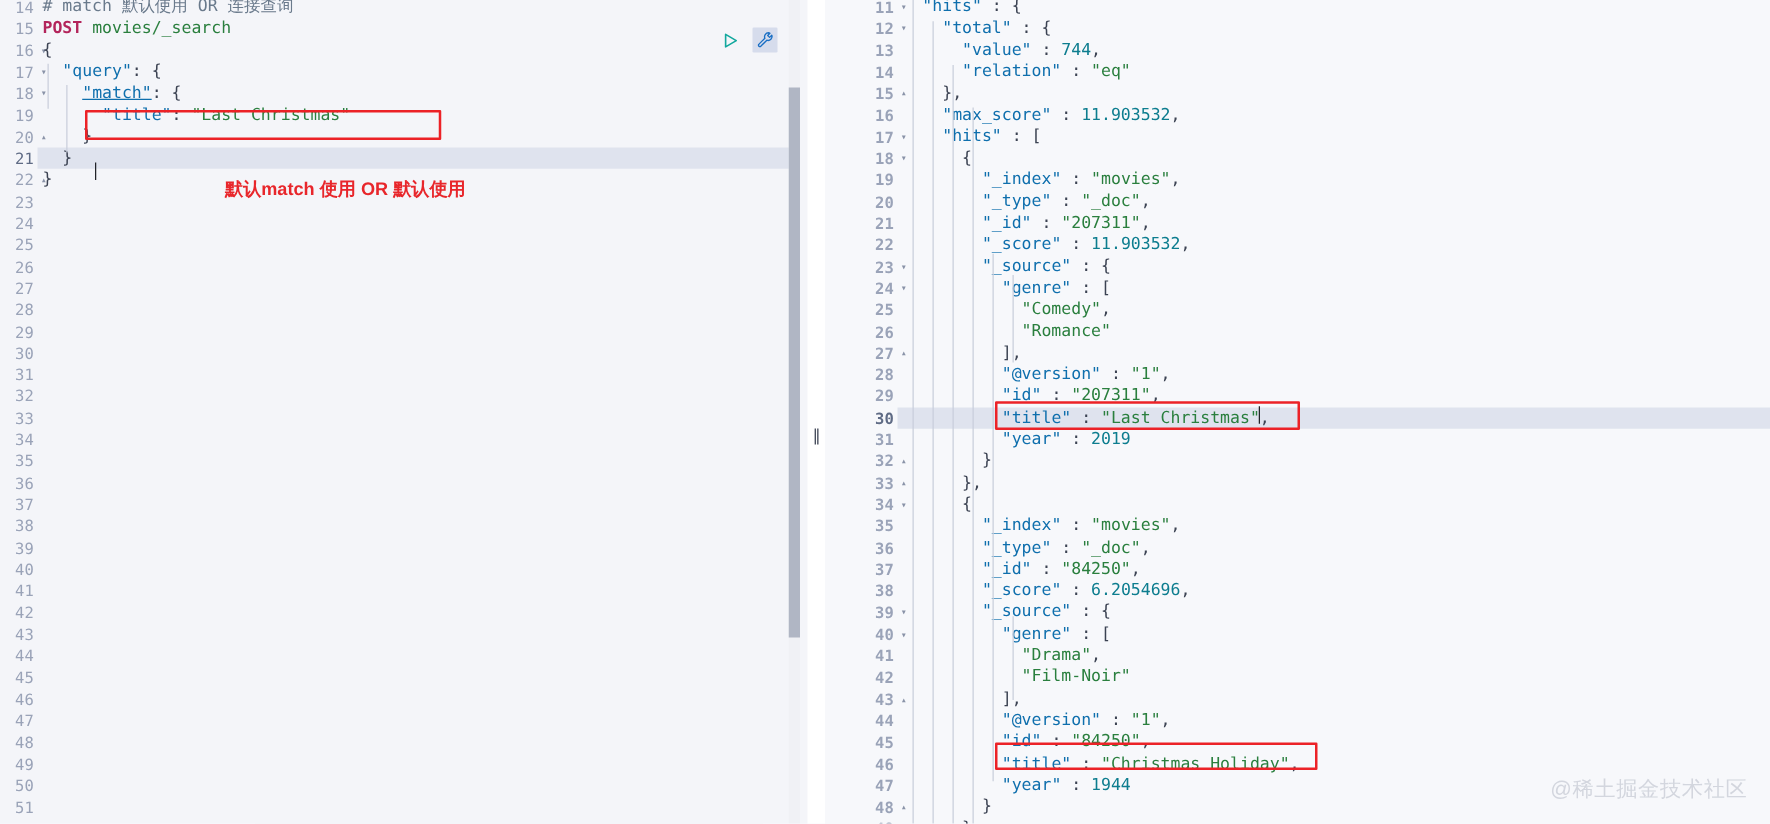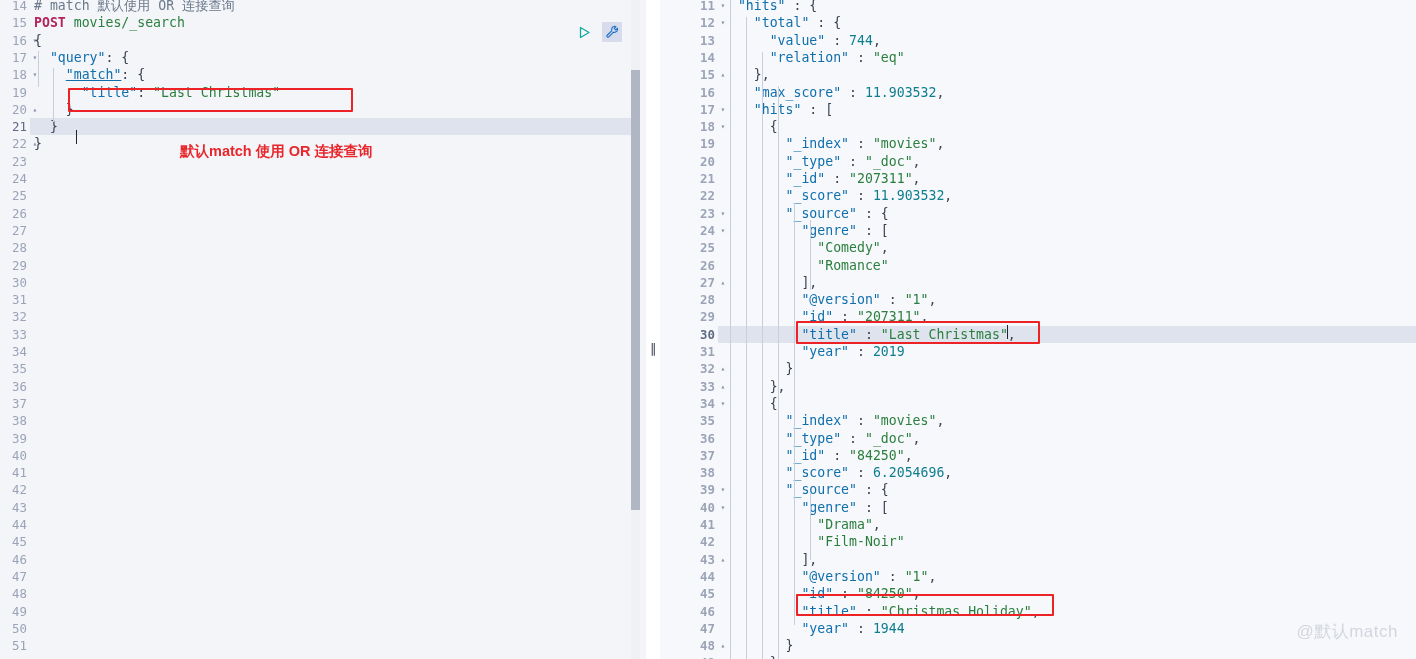--- a/index.html
+++ b/index.html
@@ -193,37 +193,37 @@
         </svg>
       </div>
     </div>
 
     <div class="vscroll-track" style="right:6px;">
       <div class="vscroll-thumb" style="top:70px;height:440px;"></div>
     </div>
 
     <div class="redbox" style="left:68px; top:88px; width:285px; height:24px;"></div>
 
-    <div class="redtext" style="left:180px; top:142px;">默认match 使用 OR 连接查询</div>
+    <div class="redtext" style="left:180px; top:142px;">默认match 使用 OR 默认使用</div>
 
     <div class="caret" style="left:76px; top:130px;"></div>
   </div>
 
   <div class="splitter">
     <div class="drag-handle">∥</div>
   </div>
 
   <div class="pane pane-right">
     <div class="editor">
       <div class="gutter" id="right-gutter"><div class="gnum" style="top: -3px;">11<span class="fold">▾</span></div><div class="gnum" style="top: 14.3px;">12<span class="fold">▾</span></div><div class="gnum" style="top: 31.6px;">13</div><div class="gnum" style="top: 48.9px;">14</div><div class="gnum" style="top: 66.2px;">15<span class="fold">▴</span></div><div class="gnum" style="top: 83.5px;">16</div><div class="gnum" style="top: 100.8px;">17<span class="fold">▾</span></div><div class="gnum" style="top: 118.1px;">18<span class="fold">▾</span></div><div class="gnum" style="top: 135.4px;">19</div><div class="gnum" style="top: 152.7px;">20</div><div class="gnum" style="top: 170px;">21</div><div class="gnum" style="top: 187.3px;">22</div><div class="gnum" style="top: 204.6px;">23<span class="fold">▾</span></div><div class="gnum" style="top: 221.9px;">24<span class="fold">▾</span></div><div class="gnum" style="top: 239.2px;">25</div><div class="gnum" style="top: 256.5px;">26</div><div class="gnum" style="top: 273.8px;">27<span class="fold">▴</span></div><div class="gnum" style="top: 291.1px;">28</div><div class="gnum" style="top: 308.4px;">29</div><div class="gnum active" style="top: 325.7px;">30</div><div class="gnum" style="top: 343px;">31</div><div class="gnum" style="top: 360.3px;">32<span class="fold">▴</span></div><div class="gnum" style="top: 377.6px;">33<span class="fold">▴</span></div><div class="gnum" style="top: 394.9px;">34<span class="fold">▾</span></div><div class="gnum" style="top: 412.2px;">35</div><div class="gnum" style="top: 429.5px;">36</div><div class="gnum" style="top: 446.8px;">37</div><div class="gnum" style="top: 464.1px;">38</div><div class="gnum" style="top: 481.4px;">39<span class="fold">▾</span></div><div class="gnum" style="top: 498.7px;">40<span class="fold">▾</span></div><div class="gnum" style="top: 516px;">41</div><div class="gnum" style="top: 533.3px;">42</div><div class="gnum" style="top: 550.6px;">43<span class="fold">▴</span></div><div class="gnum" style="top: 567.9px;">44</div><div class="gnum" style="top: 585.2px;">45</div><div class="gnum" style="top: 602.5px;">46</div><div class="gnum" style="top: 619.8px;">47</div><div class="gnum" style="top: 637.1px;">48<span class="fold">▴</span></div><div class="gnum" style="top: 654.4px;">49<span class="fold">▴</span></div></div>
       <div class="code" id="right-code"><div class="line" style="top: -3px;"><span class="p">  </span><span class="k">"hits"</span><span class="p"> : {</span></div><div class="line" style="top: 14.3px;"><span class="p">    </span><span class="k">"total"</span><span class="p"> : {</span></div><div class="line" style="top: 31.6px;"><span class="p">      </span><span class="k">"value"</span><span class="p"> : </span><span class="n">744</span><span class="p">,</span></div><div class="line" style="top: 48.9px;"><span class="p">      </span><span class="k">"relation"</span><span class="p"> : </span><span class="s">"eq"</span></div><div class="line" style="top: 66.2px;"><span class="p">    </span><span class="p">},</span></div><div class="line" style="top: 83.5px;"><span class="p">    </span><span class="k">"max_score"</span><span class="p"> : </span><span class="n">11.903532</span><span class="p">,</span></div><div class="line" style="top: 100.8px;"><span class="p">    </span><span class="k">"hits"</span><span class="p"> : [</span></div><div class="line" style="top: 118.1px;"><span class="p">      </span><span class="p">{</span></div><div class="line" style="top: 135.4px;"><span class="p">        </span><span class="k">"_index"</span><span class="p"> : </span><span class="s">"movies"</span><span class="p">,</span></div><div class="line" style="top: 152.7px;"><span class="p">        </span><span class="k">"_type"</span><span class="p"> : </span><span class="s">"_doc"</span><span class="p">,</span></div><div class="line" style="top: 170px;"><span class="p">        </span><span class="k">"_id"</span><span class="p"> : </span><span class="s">"207311"</span><span class="p">,</span></div><div class="line" style="top: 187.3px;"><span class="p">        </span><span class="k">"_score"</span><span class="p"> : </span><span class="n">11.903532</span><span class="p">,</span></div><div class="line" style="top: 204.6px;"><span class="p">        </span><span class="k">"_source"</span><span class="p"> : {</span></div><div class="line" style="top: 221.9px;"><span class="p">          </span><span class="k">"genre"</span><span class="p"> : [</span></div><div class="line" style="top: 239.2px;"><span class="p">            </span><span class="s">"Comedy"</span><span class="p">,</span></div><div class="line" style="top: 256.5px;"><span class="p">            </span><span class="s">"Romance"</span></div><div class="line" style="top: 273.8px;"><span class="p">          </span><span class="p">],</span></div><div class="line" style="top: 291.1px;"><span class="p">          </span><span class="k">"@version"</span><span class="p"> : </span><span class="s">"1"</span><span class="p">,</span></div><div class="line" style="top: 308.4px;"><span class="p">          </span><span class="k">"id"</span><span class="p"> : </span><span class="s">"207311"</span><span class="p">,</span></div><div class="line active" style="top: 325.7px;"><span class="p">          </span><span class="k">"title"</span><span class="p"> : </span><span class="s">"Last Christmas"</span><span class="p">,</span></div><div class="line" style="top: 343px;"><span class="p">          </span><span class="k">"year"</span><span class="p"> : </span><span class="n">2019</span></div><div class="line" style="top: 360.3px;"><span class="p">        </span><span class="p">}</span></div><div class="line" style="top: 377.6px;"><span class="p">      </span><span class="p">},</span></div><div class="line" style="top: 394.9px;"><span class="p">      </span><span class="p">{</span></div><div class="line" style="top: 412.2px;"><span class="p">        </span><span class="k">"_index"</span><span class="p"> : </span><span class="s">"movies"</span><span class="p">,</span></div><div class="line" style="top: 429.5px;"><span class="p">        </span><span class="k">"_type"</span><span class="p"> : </span><span class="s">"_doc"</span><span class="p">,</span></div><div class="line" style="top: 446.8px;"><span class="p">        </span><span class="k">"_id"</span><span class="p"> : </span><span class="s">"84250"</span><span class="p">,</span></div><div class="line" style="top: 464.1px;"><span class="p">        </span><span class="k">"_score"</span><span class="p"> : </span><span class="n">6.2054696</span><span class="p">,</span></div><div class="line" style="top: 481.4px;"><span class="p">        </span><span class="k">"_source"</span><span class="p"> : {</span></div><div class="line" style="top: 498.7px;"><span class="p">          </span><span class="k">"genre"</span><span class="p"> : [</span></div><div class="line" style="top: 516px;"><span class="p">            </span><span class="s">"Drama"</span><span class="p">,</span></div><div class="line" style="top: 533.3px;"><span class="p">            </span><span class="s">"Film-Noir"</span></div><div class="line" style="top: 550.6px;"><span class="p">          </span><span class="p">],</span></div><div class="line" style="top: 567.9px;"><span class="p">          </span><span class="k">"@version"</span><span class="p"> : </span><span class="s">"1"</span><span class="p">,</span></div><div class="line" style="top: 585.2px;"><span class="p">          </span><span class="k">"id"</span><span class="p"> : </span><span class="s">"84250"</span><span class="p">,</span></div><div class="line" style="top: 602.5px;"><span class="p">          </span><span class="k">"title"</span><span class="p"> : </span><span class="s">"Christmas Holiday"</span><span class="p">,</span></div><div class="line" style="top: 619.8px;"><span class="p">          </span><span class="k">"year"</span><span class="p"> : </span><span class="n">1944</span></div><div class="line" style="top: 637.1px;"><span class="p">        </span><span class="p">}</span></div><div class="line" style="top: 654.4px;"><span class="p">      </span><span class="p">},</span></div><div class="guide" style="left: 12px; top: 0px; height: 659px;"></div><div class="guide" style="left: 28px; top: 17px; height: 642px;"></div><div class="guide" style="left: 44px; top: 52px; height: 607px;"></div><div class="guide" style="left: 60px; top: 86px; height: 573px;"></div><div class="guide" style="left: 76px; top: 203px; height: 422px;"></div><div class="guide" style="left: 92px; top: 220px; height: 70px;"></div><div class="guide" style="left: 92px; top: 493px; height: 67px;"></div></div>
     </div>
 
     <div class="redbox" style="left:136px; top:321px; width:244px; height:23px;"></div>
 
     <div class="redbox" style="left:136px; top:594px; width:258px; height:22px;"></div>
 
     <div class="caret" style="left:347px; top:325px;"></div>
 
-    <div class="watermark">@默认match</div>
+    <div class="watermark">@稀土掘金技术社区</div>
   </div>
 
 </div>
 
 </body></html>

